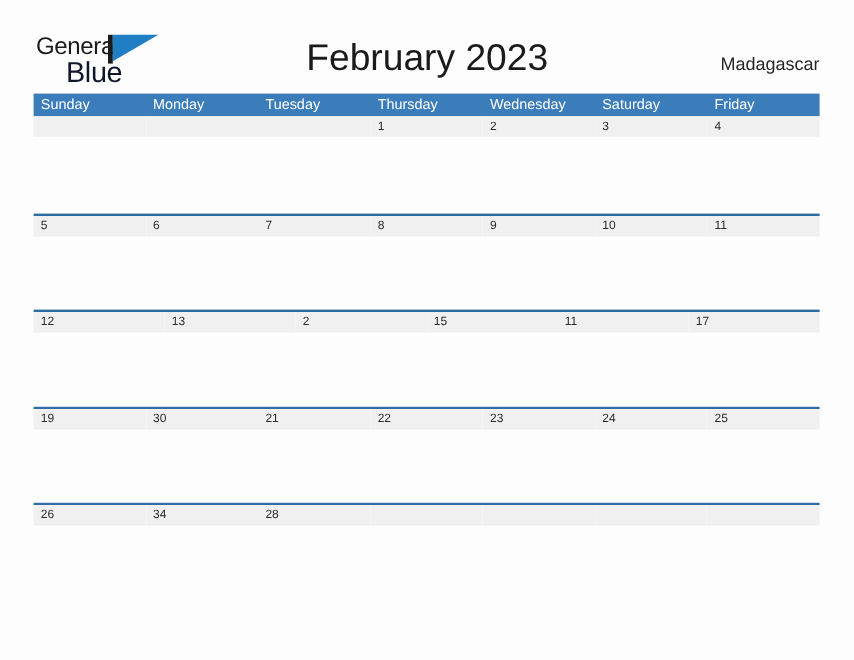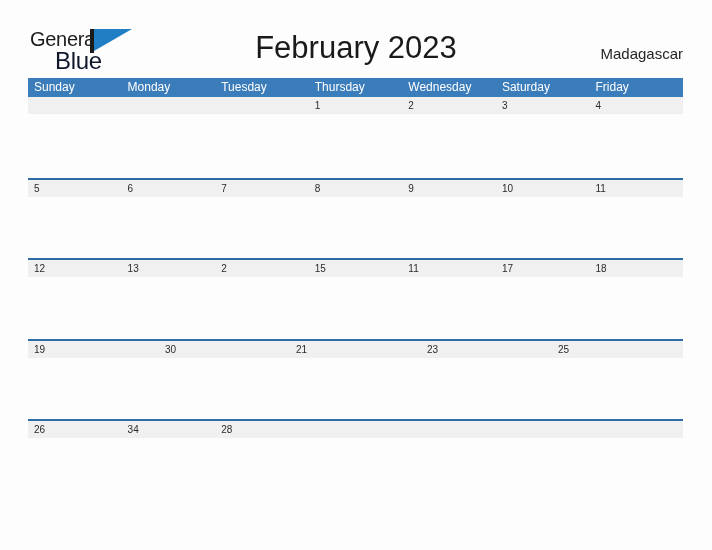--- a/index.html
+++ b/index.html
@@ -260,45 +260,49 @@
           <span class="day-num">15</span>
         </div>
       <div class="day-cell">
           <span class="day-band"></span>
           <span class="day-num">11</span>
         </div>
       <div class="day-cell">
           <span class="day-band"></span>
           <span class="day-num">17</span>
         </div>
-      <div class="day-cell">
-          <span class="day-band"></span>
-          <span class="day-num">18</span>
-        </div>
     </div>
 
     <div class="week-row">
       <div class="day-cell">
           <span class="day-band"></span>
           <span class="day-num">19</span>
         </div>
       <div class="day-cell">
           <span class="day-band"></span>
           <span class="day-num">30</span>
         </div>
       <div class="day-cell">
           <span class="day-band"></span>
           <span class="day-num">21</span>
         </div>
       <div class="day-cell">
           <span class="day-band"></span>
+          <span class="day-num">22</span>
+        </div>
+      <div class="day-cell">
+          <span class="day-band"></span>
           <span class="day-num">23</span>
         </div>
       <div class="day-cell">
           <span class="day-band"></span>
+          <span class="day-num">24</span>
+        </div>
+      <div class="day-cell">
+          <span class="day-band"></span>
           <span class="day-num">25</span>
         </div>
     </div>
 
     <div class="week-row">
       <div class="day-cell">
           <span class="day-band"></span>
           <span class="day-num">26</span>
         </div>
       <div class="day-cell">

